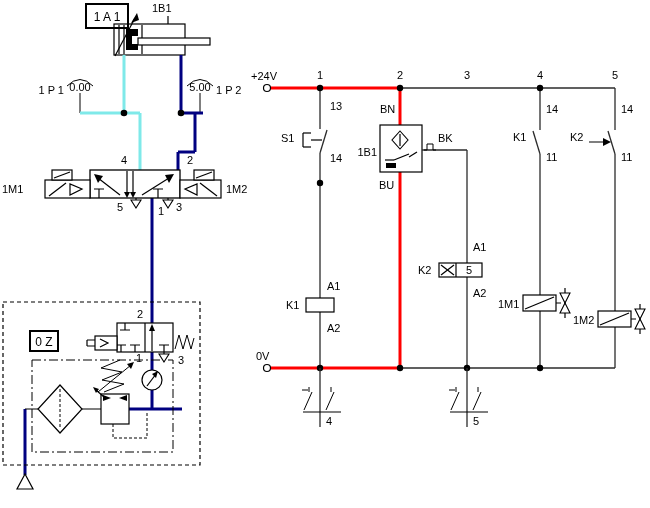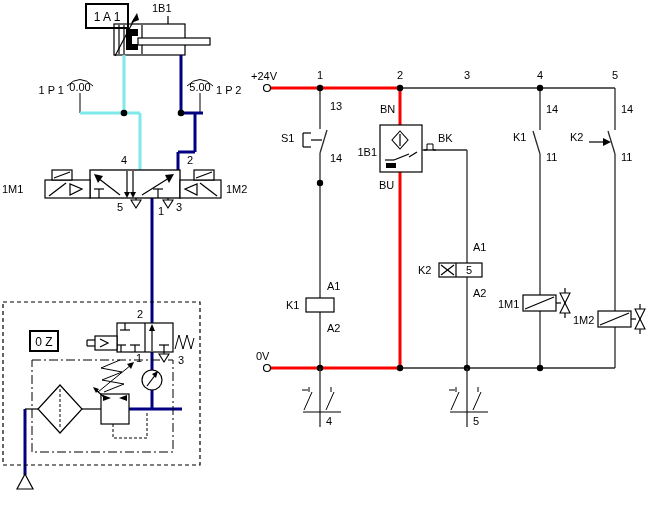--- a/index.html
+++ b/index.html
@@ -1,17 +1,17 @@
 <!DOCTYPE html>
 <html><head>
 <meta charset="utf-8">
 <style>
   html,body{margin:0;padding:0;background:#fff;}
   .canvas{position:relative;width:650px;height:508px;background:#fff;overflow:hidden;
-          font-family:"Liberation Sans", sans-serif;}
+          font-family:"Liberation Sans", sans-serif;border-radius:11px;}
   svg text{font-family:"Liberation Sans", sans-serif;font-size:11px;fill:#000;}
   svg text.tag{font-size:12px;}
   .sym{fill:none;stroke:#000;stroke-width:1.2;}
   .symthin{fill:none;stroke:#000;stroke-width:1;}
   .wire{fill:none;stroke:#2b2b2b;stroke-width:1.3;}
   .box2{fill:#fff;stroke:#000;stroke-width:2;}
 </style>
 </head>
 <body>
 

